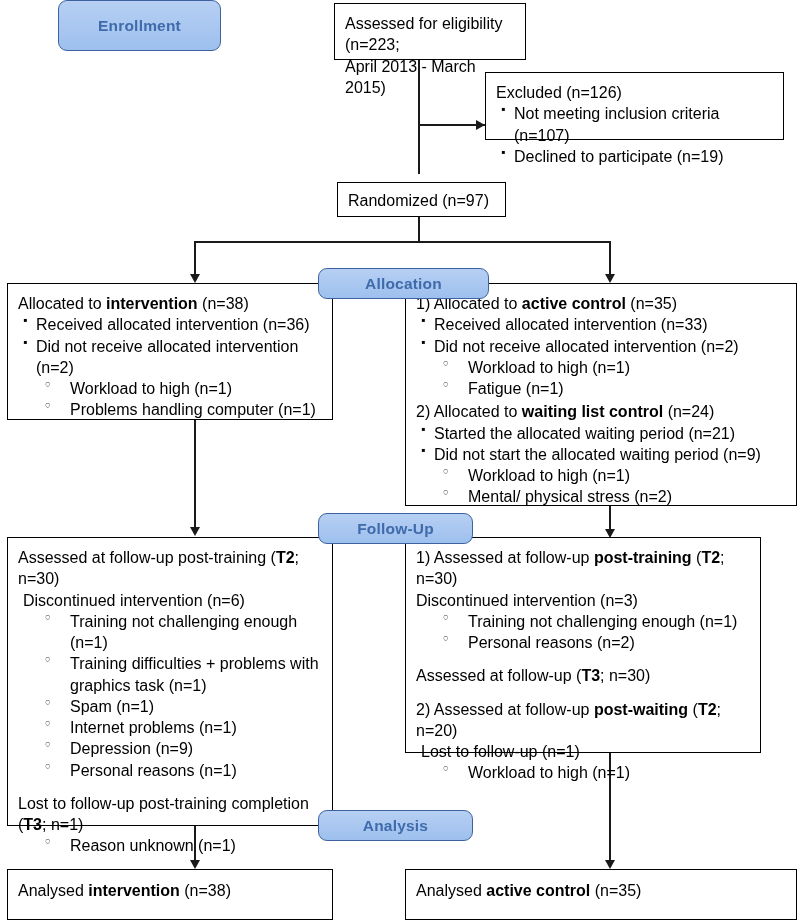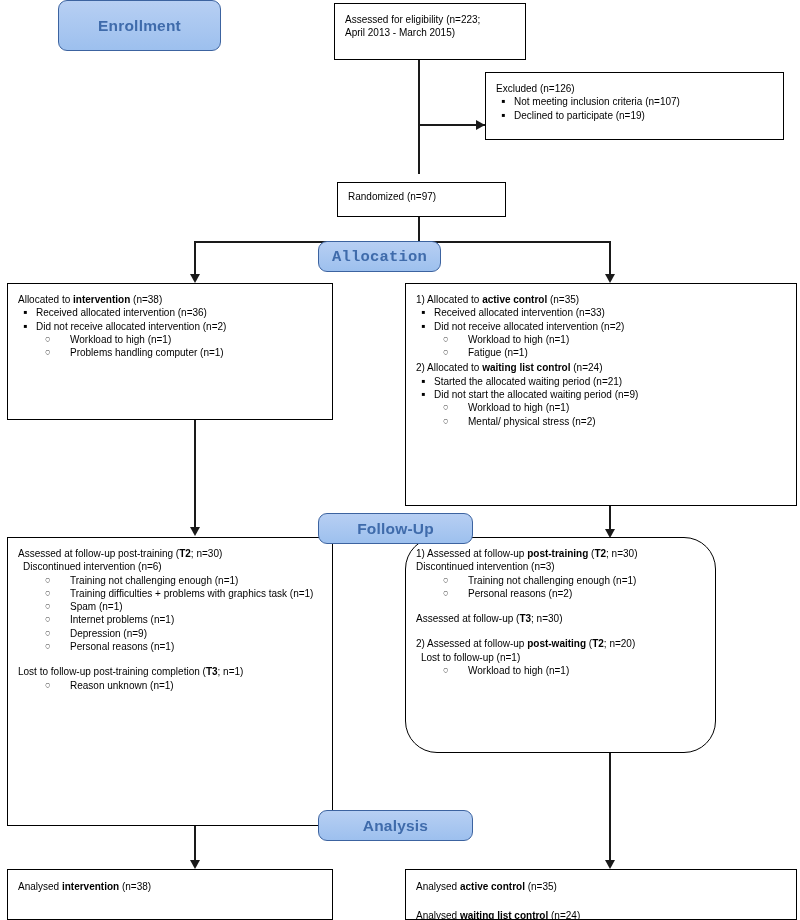--- a/index.html
+++ b/index.html
@@ -16,21 +16,21 @@
     width: 800px;
     height: 920px;
     background: #ffffff;
     overflow: hidden;
   }
   .box {
     position: absolute;
     box-sizing: border-box;
     border: 1.4px solid #000000;
     background: #ffffff;
-    font-size: 10px;
+    font-size: 16px;
     line-height: 1.33;
     color: #000;
   }
   .box .inner {
     padding: 9px 10px 8px 10px;
   }
   .pill {
     position: absolute;
     box-sizing: border-box;
     background: linear-gradient(#b7cff3, #9dc0ee);
@@ -101,21 +101,21 @@
 </style>
 </head>
 <body>
 
 <div id="canvas">
 
   <div class="pill" style="left:58px; top:0; width:163px; height:51px;">
     <span>Enrollment</span>
   </div>
 
-  <div class="pill" style="left:318px; top:241px; width:123px; height:31px;font-family:Liberation Mono, monospace;">
+  <div class="pill" style="left:318px; top:268px; width:171px; height:31px;">
     <span>Allocation</span>
   </div>
 
   <div class="pill" style="left:318px; top:513px; width:155px; height:31px;">
     <span>Follow-Up</span>
   </div>
 
   <div class="pill" style="left:318px; top:810px; width:155px; height:31px;">
     <span>Analysis</span>
   </div>
@@ -218,21 +218,21 @@
         <li>Personal reasons (n=1)</li>
       </ul>
       <div class="gap"></div>
       <p class="line1"><span>Lost to follow-up post-training completion (</span><span class="b">T3</span><span>; n=1)</span></p>
       <ul class="ci">
         <li>Reason unknown (n=1)</li>
       </ul>
     </div>
   </div>
 
-  <div class="box" style="left:405px; top:537px; width:311px; height:216px;border-radius:32px;">
+  <div class="box" style="left:405px; top:537px; width:356px; height:216px;">
     <div class="inner">
       <p class="line1"><span>1) Assessed at follow-up </span><span class="b">post-training</span><span> (</span><span class="b">T2</span><span>; n=30)</span></p>
       <p class="line1">Discontinued intervention (n=3)</p>
       <ul class="ci">
         <li>Training not challenging enough (n=1)</li>
         <li>Personal reasons (n=2)</li>
       </ul>
       <div class="gap"></div>
       <p class="line1"><span>Assessed at follow-up (</span><span class="b">T3</span><span>; n=30)</span></p>
       <div class="gap"></div>

